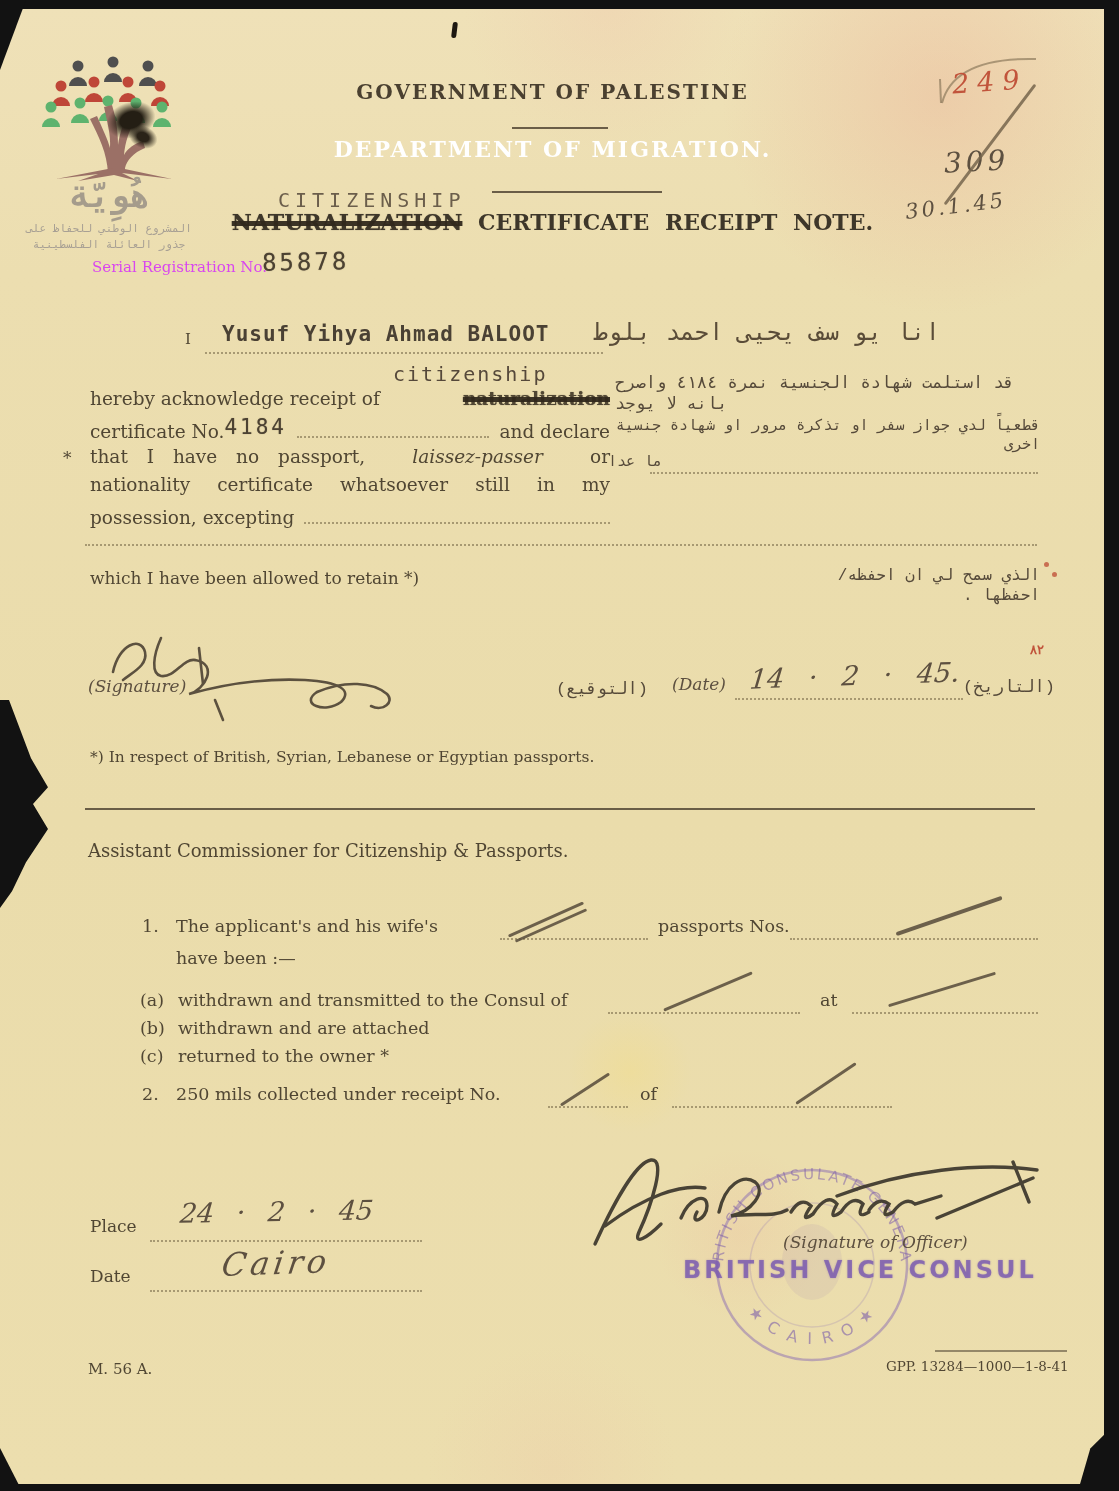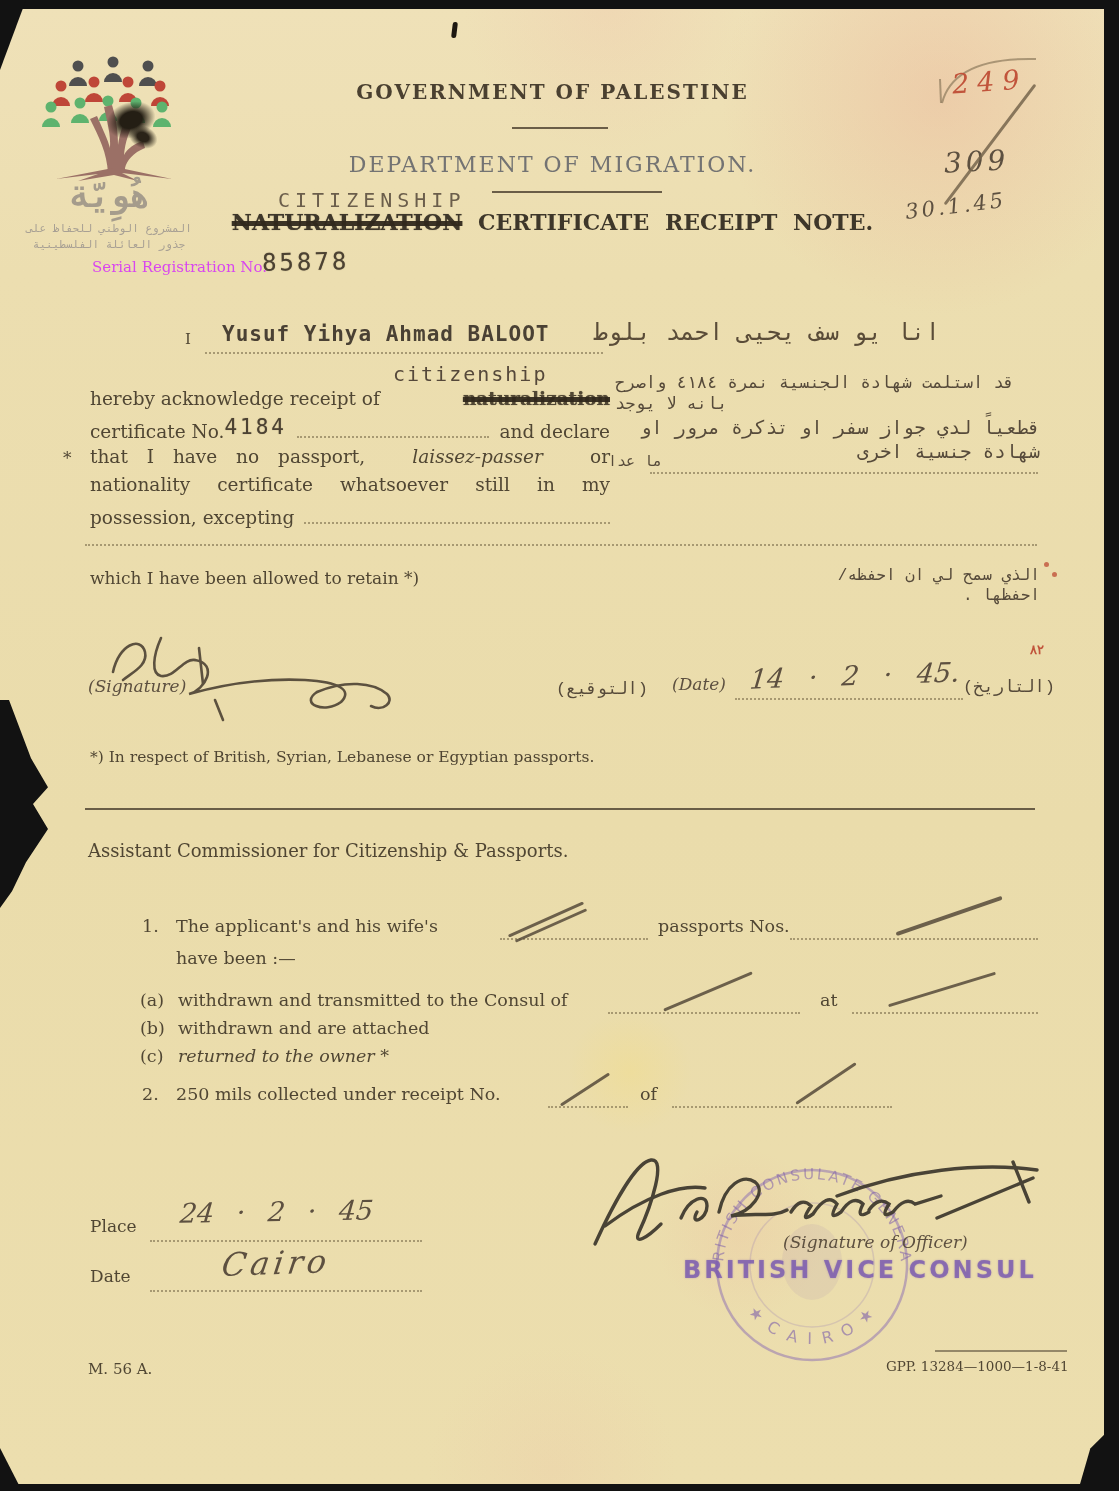--- a/index.html
+++ b/index.html
@@ -87,21 +87,21 @@
   </svg>
   <div class="abs ar" style="left:40px;top:176px;width:140px;text-align:center;font-size:33px;font-weight:bold;color:#a59c8c;">هُوِيّة</div>
   <div class="abs ar" style="left:24px;top:222px;width:170px;text-align:center;font-size:11px;color:#a8a094;">المشروع الوطني للحفاظ على</div>
   <div class="abs ar" style="left:24px;top:238px;width:170px;text-align:center;font-size:11px;color:#a8a094;">جذور العائلة الفلسطينية</div>
   <div class="abs" style="left:106px;top:102px;width:50px;height:36px;background:radial-gradient(closest-side,#241e14 45%,rgba(36,30,20,0));transform:rotate(-18deg);"></div>
   <div class="abs" style="left:128px;top:126px;width:30px;height:22px;background:radial-gradient(closest-side,#2a2318 40%,rgba(42,35,24,0));transform:rotate(24deg);"></div>
   <div class="abs" style="left:452px;top:22px;width:5px;height:16px;background:#1d1811;border-radius:3px;transform:rotate(7deg);"></div>
 
   <div class="abs ctr serif" style="top:80px;font-size:20px;font-weight:600;letter-spacing:2px;color:#4a4030;text-align:center;">GOVERNMENT  OF  PALESTINE</div>
   <div class="abs rule" style="left:512px;top:127px;width:96px;"></div>
-  <div class="abs ctr serif" style="top:152px;font-size:22px;font-weight:400;letter-spacing:2px;color:#737373;">DEPARTMENT  OF  MIGRATION.</div>
+  <div class="abs ctr serif" style="top:136px;font-size:22px;font-weight:700;letter-spacing:2px;color:#ffffff;">DEPARTMENT  OF  MIGRATION.</div>
   <div class="abs rule" style="left:492px;top:191px;width:170px;"></div>
   <div class="abs typed" style="left:278px;top:188px;font-size:20px;letter-spacing:5px;opacity:.85;">CITIZENSHIP</div>
   <div class="abs ctr serif" style="top:209px;font-size:22px;font-weight:bold;color:#3e372a;word-spacing:8px;">
     <span class="struck">NATURALIZATION</span>
     <span>CERTIFICATE  RECEIPT  NOTE.</span>
   </div>
   <div class="abs serif" style="left:92px;top:258px;font-size:15px;color:#d946ef;text-align:center;">Serial  Registration  No.</div>
   <div class="abs stampnum" style="left:262px;top:248px;font-size:24px;transform:rotate(-1deg);">85878</div>
 
   <svg class="abs" style="left:928px;top:45px;" width="130" height="70" viewBox="0 0 130 70">
@@ -136,21 +136,21 @@
   </div>
   <div class="abs line520 just" style="top:474px;">nationality certificate whatsoever still in my</div>
   <div class="abs line520 flexj" style="top:502px;">
     <span>possession, excepting</span>
     <span class="dotl" style="flex:1;margin-left:10px;height:20px;"></span>
   </div>
   <div class="abs dotl" style="left:85px;top:524px;width:952px;height:20px;"></div>
 
   <div class="abs ar" style="left:540px;top:318px;width:400px;text-align:right;font-size:24px;color:#5a4c38;">انا يو سف يحيى احمد بلوط</div>
   <div class="abs ar" style="left:615px;top:372px;width:425px;text-align:left;font-size:17px;">قد استلمت شهادة الجنسية نمرة ٤١٨٤ واصرح بانه لا يوجد</div>
-  <div class="abs ar" style="left:612px;top:416px;width:428px;text-align:right;font-size:19px;">قطعياً لدي جواز سفر او تذكرة مرور او شهادة جنسية اخرى</div>
+  <div class="abs ar" style="left:612px;top:416px;width:428px;text-align:right;font-size:15px;">قطعياً لدي جواز سفر او تذكرة مرور او شهادة جنسية اخرى</div>
   <div class="abs ar" style="left:608px;top:452px;font-size:15px;">ما عدا</div>
   <div class="abs dotl" style="left:650px;top:452px;width:388px;height:20px;"></div>
 
   <div class="abs serif" style="left:90px;top:568px;font-size:17px;">which  I  have  been  allowed  to  retain  *)</div>
   <div class="abs ar" style="left:790px;top:565px;width:250px;text-align:right;font-size:16px;">الذي سمح لي ان احفظه/احفظها .</div>
   <div class="reddot" style="left:1044px;top:562px;"></div>
   <div class="reddot" style="left:1052px;top:572px;"></div>
 
   <svg class="abs" style="left:95px;top:620px;" width="370" height="115" viewBox="0 0 370 115">
     <g stroke="#4d4234" stroke-width="2.6" fill="none" stroke-linecap="round" opacity=".9">
@@ -190,21 +190,21 @@
   <div class="abs serif" style="left:178px;top:990px;font-size:17.5px;">withdrawn  and  transmitted  to  the  Consul  of</div>
   <div class="abs dotl" style="left:608px;top:992px;width:192px;height:20px;"></div>
   <div class="tick" style="left:660px;top:990px;width:96px;transform:rotate(-23deg);"></div>
   <div class="abs serif" style="left:820px;top:990px;font-size:17.5px;">at</div>
   <div class="abs dotl" style="left:852px;top:992px;width:186px;height:20px;"></div>
   <div class="tick" style="left:886px;top:988px;width:112px;transform:rotate(-17deg);"></div>
 
   <div class="abs serif" style="left:140px;top:1018px;font-size:17.5px;">(b)</div>
   <div class="abs serif" style="left:178px;top:1018px;font-size:17.5px;">withdrawn  and  are  attached</div>
   <div class="abs serif" style="left:140px;top:1046px;font-size:17.5px;">(c)</div>
-  <div class="abs serif" style="left:178px;top:1046px;font-size:17.5px;font-style:italic;">returned  to  the  owner *</div>
+  <div class="abs serif" style="left:178px;top:1046px;font-size:17.5px;">returned  to  the  owner *</div>
 
   <div class="abs serif" style="left:142px;top:1084px;font-size:17.5px;">2.</div>
   <div class="abs serif" style="left:176px;top:1084px;font-size:17.5px;">250  mils  collected  under  receipt  No.</div>
   <div class="abs dotl" style="left:548px;top:1086px;width:80px;height:20px;"></div>
   <div class="tick" style="left:556px;top:1088px;width:58px;transform:rotate(-33deg);"></div>
   <div class="abs serif" style="left:640px;top:1084px;font-size:17.5px;">of</div>
   <div class="abs dotl" style="left:672px;top:1086px;width:220px;height:20px;"></div>
   <div class="tick" style="left:790px;top:1082px;width:72px;transform:rotate(-34deg);"></div>
 
   <svg class="abs" style="left:697px;top:1150px;" width="230" height="230" viewBox="0 0 230 230">

